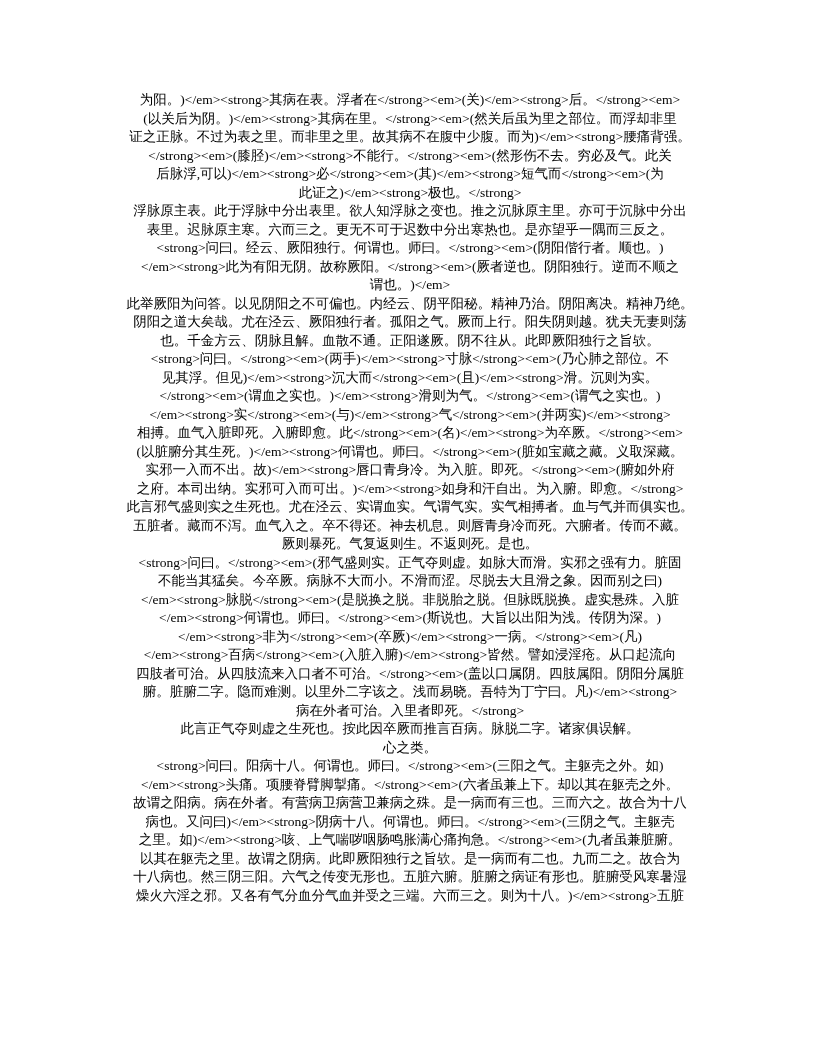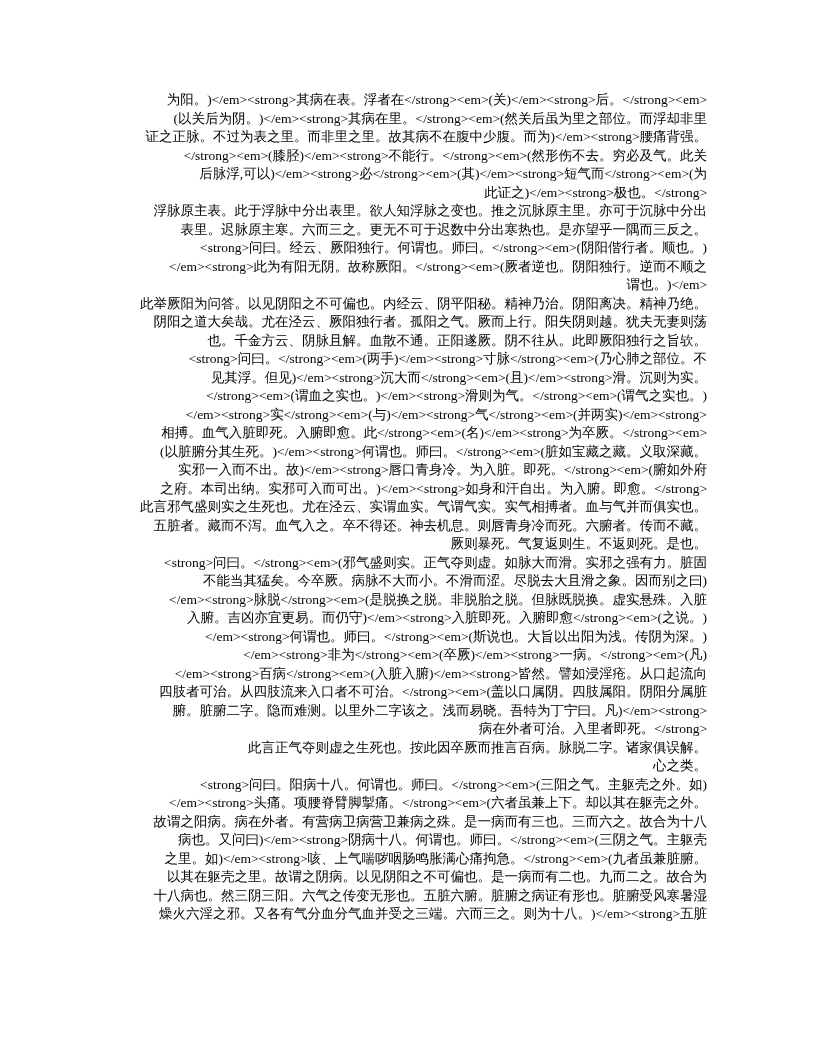--- a/index.html
+++ b/index.html
@@ -17,21 +17,21 @@
     font-family: "Liberation Serif", "DejaVu Serif", serif;
   }
   .textblock {
     position: absolute;
     left: 113px;
     top: 91px;
     width: 594px;
     color: #000000;
     font-size: 13.5px;
     line-height: 18.5px;
-    text-align: right;
+    text-align: center;
   }
   .line {
     white-space: nowrap;
     height: 18.5px;
   }
 </style>
 </head>
 <body>
 
 <div class="page">
@@ -57,31 +57,30 @@
       <div class="line">相搏。血气入脏即死。入腑即愈。此&lt;/strong&gt;&lt;em&gt;(名)&lt;/em&gt;&lt;strong&gt;为卒厥。&lt;/strong&gt;&lt;em&gt;</div>
       <div class="line">(以脏腑分其生死。)&lt;/em&gt;&lt;strong&gt;何谓也。师曰。&lt;/strong&gt;&lt;em&gt;(脏如宝藏之藏。义取深藏。</div>
       <div class="line">实邪一入而不出。故)&lt;/em&gt;&lt;strong&gt;唇口青身冷。为入脏。即死。&lt;/strong&gt;&lt;em&gt;(腑如外府</div>
       <div class="line">之府。本司出纳。实邪可入而可出。)&lt;/em&gt;&lt;strong&gt;如身和汗自出。为入腑。即愈。&lt;/strong&gt;</div>
       <div class="line">此言邪气盛则实之生死也。尤在泾云、实谓血实。气谓气实。实气相搏者。血与气并而俱实也。</div>
       <div class="line">五脏者。藏而不泻。血气入之。卒不得还。神去机息。则唇青身冷而死。六腑者。传而不藏。</div>
       <div class="line">厥则暴死。气复返则生。不返则死。是也。</div>
       <div class="line">&lt;strong&gt;问曰。&lt;/strong&gt;&lt;em&gt;(邪气盛则实。正气夺则虚。如脉大而滑。实邪之强有力。脏固</div>
       <div class="line">不能当其猛矣。今卒厥。病脉不大而小。不滑而涩。尽脱去大且滑之象。因而别之曰)</div>
       <div class="line">&lt;/em&gt;&lt;strong&gt;脉脱&lt;/strong&gt;&lt;em&gt;(是脱换之脱。非脱胎之脱。但脉既脱换。虚实悬殊。入脏</div>
-      <div class="line">入腑。吉凶亦宜更易。而仍守)&lt;/em&gt;&lt;strong&gt;入脏即死。入腑即愈&lt;/strong&gt;&lt;em&gt;(之说。)</div>
       <div class="line">&lt;/em&gt;&lt;strong&gt;何谓也。师曰。&lt;/strong&gt;&lt;em&gt;(斯说也。大旨以出阳为浅。传阴为深。)</div>
       <div class="line">&lt;/em&gt;&lt;strong&gt;非为&lt;/strong&gt;&lt;em&gt;(卒厥)&lt;/em&gt;&lt;strong&gt;一病。&lt;/strong&gt;&lt;em&gt;(凡)</div>
       <div class="line">&lt;/em&gt;&lt;strong&gt;百病&lt;/strong&gt;&lt;em&gt;(入脏入腑)&lt;/em&gt;&lt;strong&gt;皆然。譬如浸淫疮。从口起流向</div>
       <div class="line">四肢者可治。从四肢流来入口者不可治。&lt;/strong&gt;&lt;em&gt;(盖以口属阴。四肢属阳。阴阳分属脏</div>
       <div class="line">腑。脏腑二字。隐而难测。以里外二字该之。浅而易晓。吾特为丁宁曰。凡)&lt;/em&gt;&lt;strong&gt;</div>
       <div class="line">病在外者可治。入里者即死。&lt;/strong&gt;</div>
       <div class="line">此言正气夺则虚之生死也。按此因卒厥而推言百病。脉脱二字。诸家俱误解。</div>
       <div class="line">心之类。</div>
       <div class="line">&lt;strong&gt;问曰。阳病十八。何谓也。师曰。&lt;/strong&gt;&lt;em&gt;(三阳之气。主躯壳之外。如)</div>
       <div class="line">&lt;/em&gt;&lt;strong&gt;头痛。项腰脊臂脚掣痛。&lt;/strong&gt;&lt;em&gt;(六者虽兼上下。却以其在躯壳之外。</div>
       <div class="line">故谓之阳病。病在外者。有营病卫病营卫兼病之殊。是一病而有三也。三而六之。故合为十八</div>
       <div class="line">病也。又问曰)&lt;/em&gt;&lt;strong&gt;阴病十八。何谓也。师曰。&lt;/strong&gt;&lt;em&gt;(三阴之气。主躯壳</div>
       <div class="line">之里。如)&lt;/em&gt;&lt;strong&gt;咳、上气喘哕咽肠鸣胀满心痛拘急。&lt;/strong&gt;&lt;em&gt;(九者虽兼脏腑。</div>
-      <div class="line">以其在躯壳之里。故谓之阴病。以见阴阳之不可偏也。是一病而有二也。九而二之。故合为</div>
+      <div class="line">以其在躯壳之里。故谓之阴病。此即厥阳独行之旨欤。是一病而有二也。九而二之。故合为</div>
       <div class="line">十八病也。然三阴三阳。六气之传变无形也。五脏六腑。脏腑之病证有形也。脏腑受风寒暑湿</div>
       <div class="line">燥火六淫之邪。又各有气分血分气血并受之三端。六而三之。则为十八。)&lt;/em&gt;&lt;strong&gt;五脏</div>
     </div>
 </div>
 
 </body></html>

